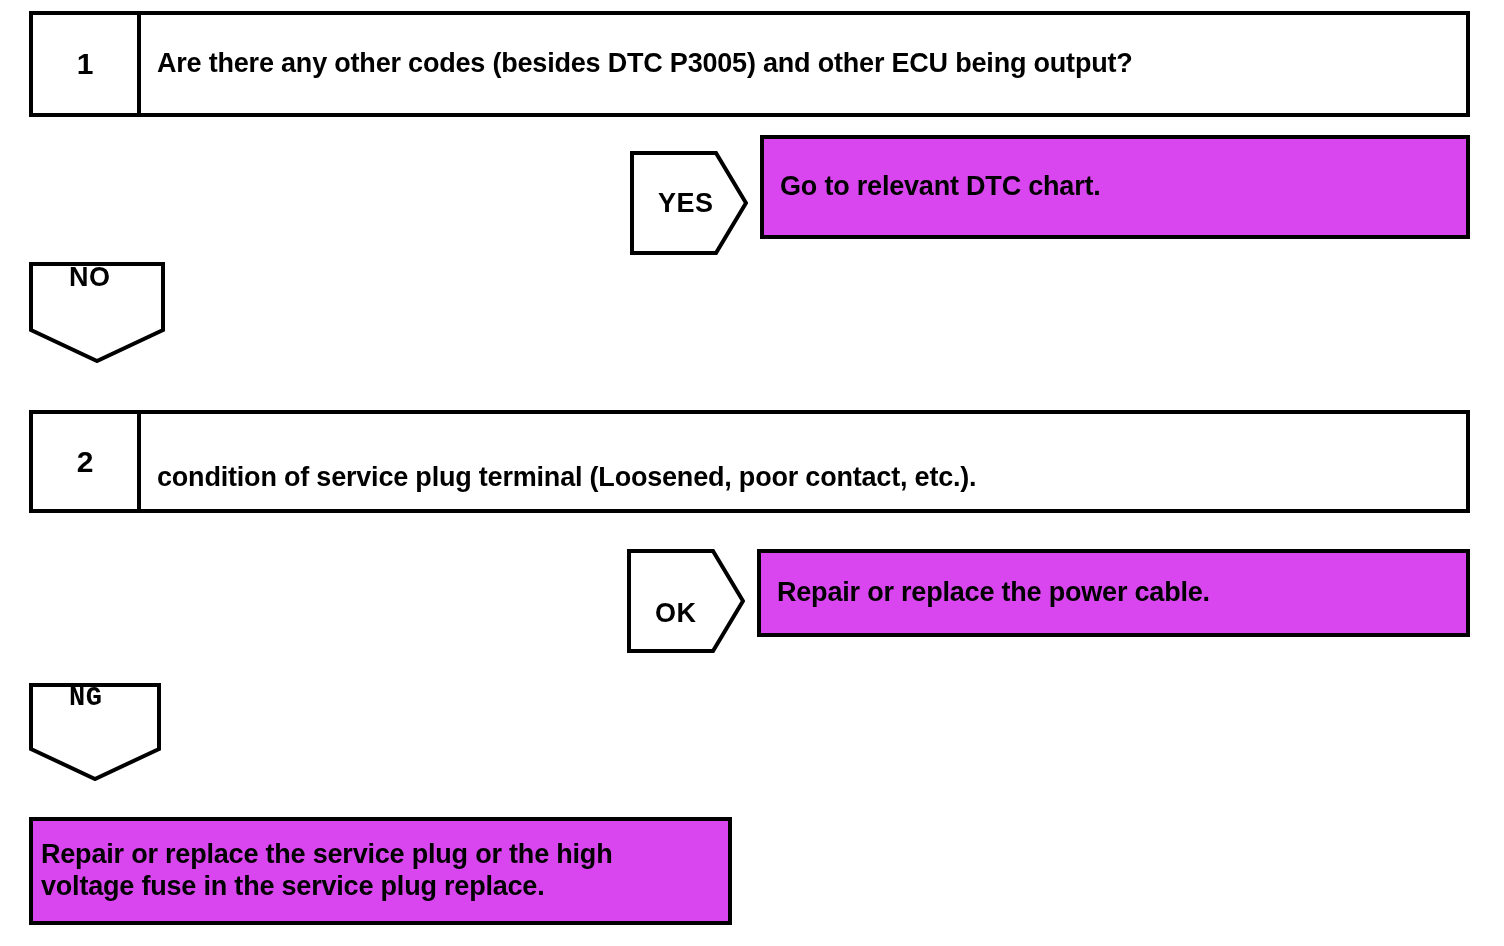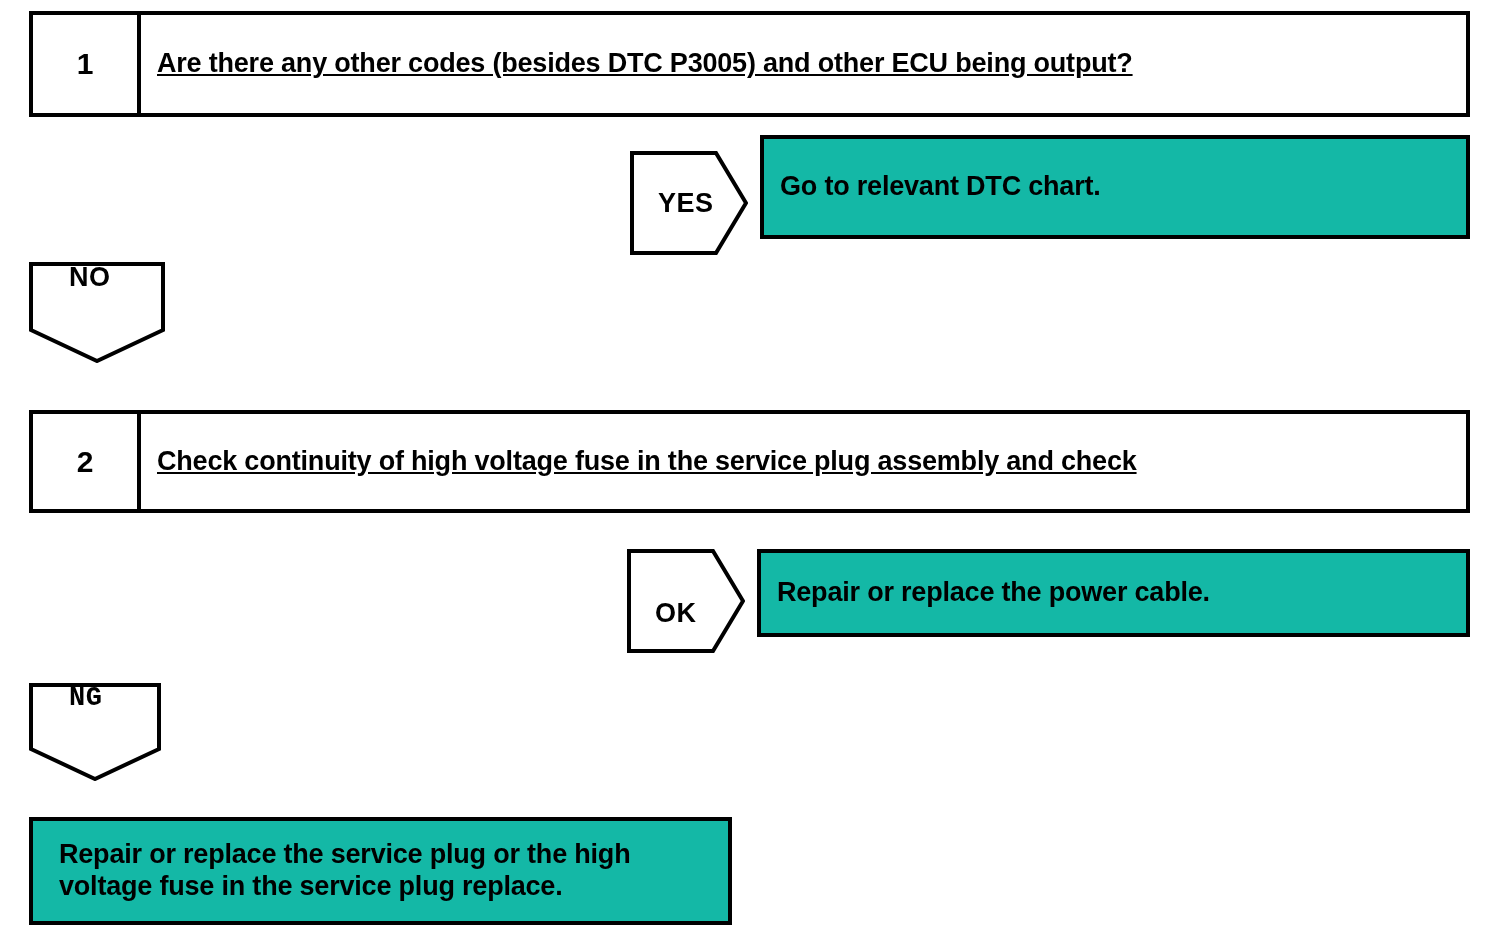--- a/index.html
+++ b/index.html
@@ -46,39 +46,38 @@
   }
   .step-text {
     flex: 1 1 auto;
     display: flex;
     align-items: center;
     padding: 0 0 0 16px;
     font-size: 27px;
     font-weight: bold;
     line-height: 1.18;
     letter-spacing: -0.2px;
-    text-decoration: underline;
   }
 
   
   .result-box {
     position: absolute;
     box-sizing: border-box;
     border: 4px solid #000;
-    background: #14b8a6;
+    background: #d946ef;
     display: flex;
     align-items: center;
     padding: 0 0 0 16px;
     font-size: 27px;
     font-weight: bold;
     line-height: 1.18;
     letter-spacing: -0.2px;
   }
   .result-box.two-line {
-    padding-left: 26px;
+    padding-left: 8px;
   }
 
   
   .branch {
     position: absolute;
     display: flex;
     font-size: 27px;
     font-weight: bold;
     letter-spacing: 0.5px;
   }
@@ -131,21 +130,22 @@
     <svg class="branch-svg" width="136" height="101" viewBox="0 0 136 101">
       <polygon points="2,2 134,2 134,68 68,99 2,68" fill="#ffffff" stroke="#000000" stroke-width="4" stroke-linejoin="miter"></polygon>
     </svg>
     <div class="branch-label">NO</div>
   </div>
 
   <div class="step-row" style="left:29px; top:410px; width:1441px; height:103px;">
     <div class="step-num">2</div>
     <div class="step-text">
       <span>
-        <span>Check continuity of high voltage fuse in the service plug assembly and check</span><br>
+        <br>
+        <span>condition of service plug terminal (Loosened, poor contact, etc.).</span>
       </span>
     </div>
   </div>
 
   <div class="branch branch-right" style="left:627px; top:549px; width:118px; height:128px;">
     <svg class="branch-svg" width="118" height="104" viewBox="0 0 118 104">
       <polygon points="2,2 86,2 116,52 86,102 2,102" fill="#ffffff" stroke="#000000" stroke-width="4" stroke-linejoin="miter"></polygon>
     </svg>
     <div class="branch-label">OK</div>
   </div>

